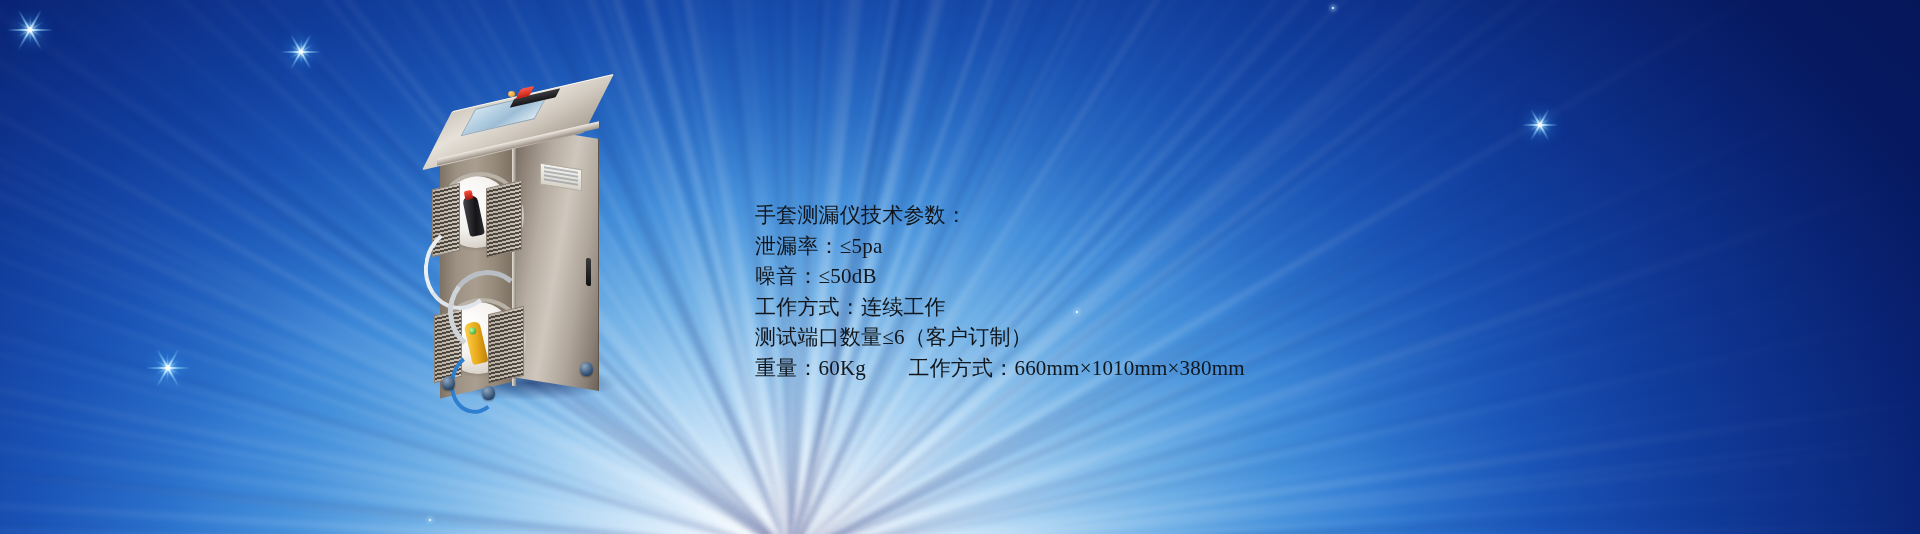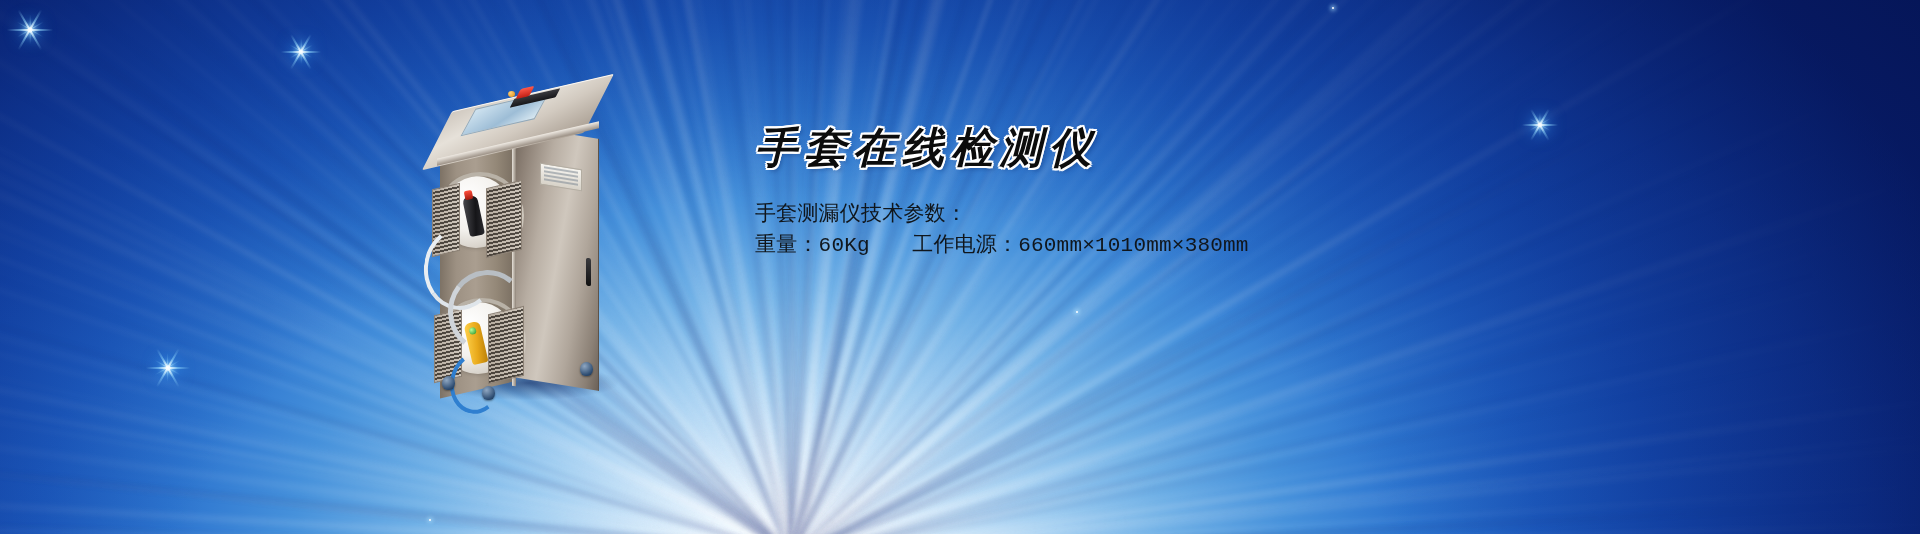--- a/index.html
+++ b/index.html
@@ -244,21 +244,21 @@
        3px 3px 4px rgba(10,30,90,0.35);
   }
 
   
   #specs{
     position:absolute;
     left:755px;top:200px;
     width:760px;
   }
   #specs .line{
-    font-family:Liberation Mono, monospace;
+    font-family:Liberation Serif, serif;
     font-size:21px;
     line-height:30.5px;
     color:#10161c;
     white-space:nowrap;
     letter-spacing:.2px;
   }
 </style>
 </head>
 <body>
 
@@ -501,20 +501,23 @@
 
     <div class="hose" style="left:4px;top:146px;width:66px;height:76px;border-width:4px;border-left-color:#e9eef2;border-bottom-color:#dfe5ea;transform:rotate(8deg);"></div>
     <div class="hose" style="left:28px;top:190px;width:70px;height:74px;border-width:5px;border-top-color:#b8bec4;border-left-color:#cfd4d9;transform:rotate(-6deg);"></div>
     <div class="hose" style="left:30px;top:272px;width:44px;height:54px;border-width:4px;border-left-color:#2f7fd0;border-bottom-color:#2f7fd0;transform:rotate(10deg);"></div>
 
     <div class="caster" style="left:22px;top:296px;"></div>
     <div class="caster" style="left:62px;top:306px;"></div>
     <div class="caster" style="left:160px;top:282px;"></div>
   </div>
 
-  <div id="headline">手套在线检测仪</div>
 
   <div id="specs">
     <div class="line">手套测漏仪技术参数：</div>
-    <div class="line">重量：60Kg　　工作电源：660mm×1010mm×380mm</div>
+    <div class="line">泄漏率：≤5pa</div>
+    <div class="line">噪音：≤50dB</div>
+    <div class="line">工作方式：连续工作</div>
+    <div class="line">测试端口数量≤6（客户订制）</div>
+    <div class="line">重量：60Kg　　工作方式：660mm×1010mm×380mm</div>
   </div>
 
 </div>
 
 </body></html>

